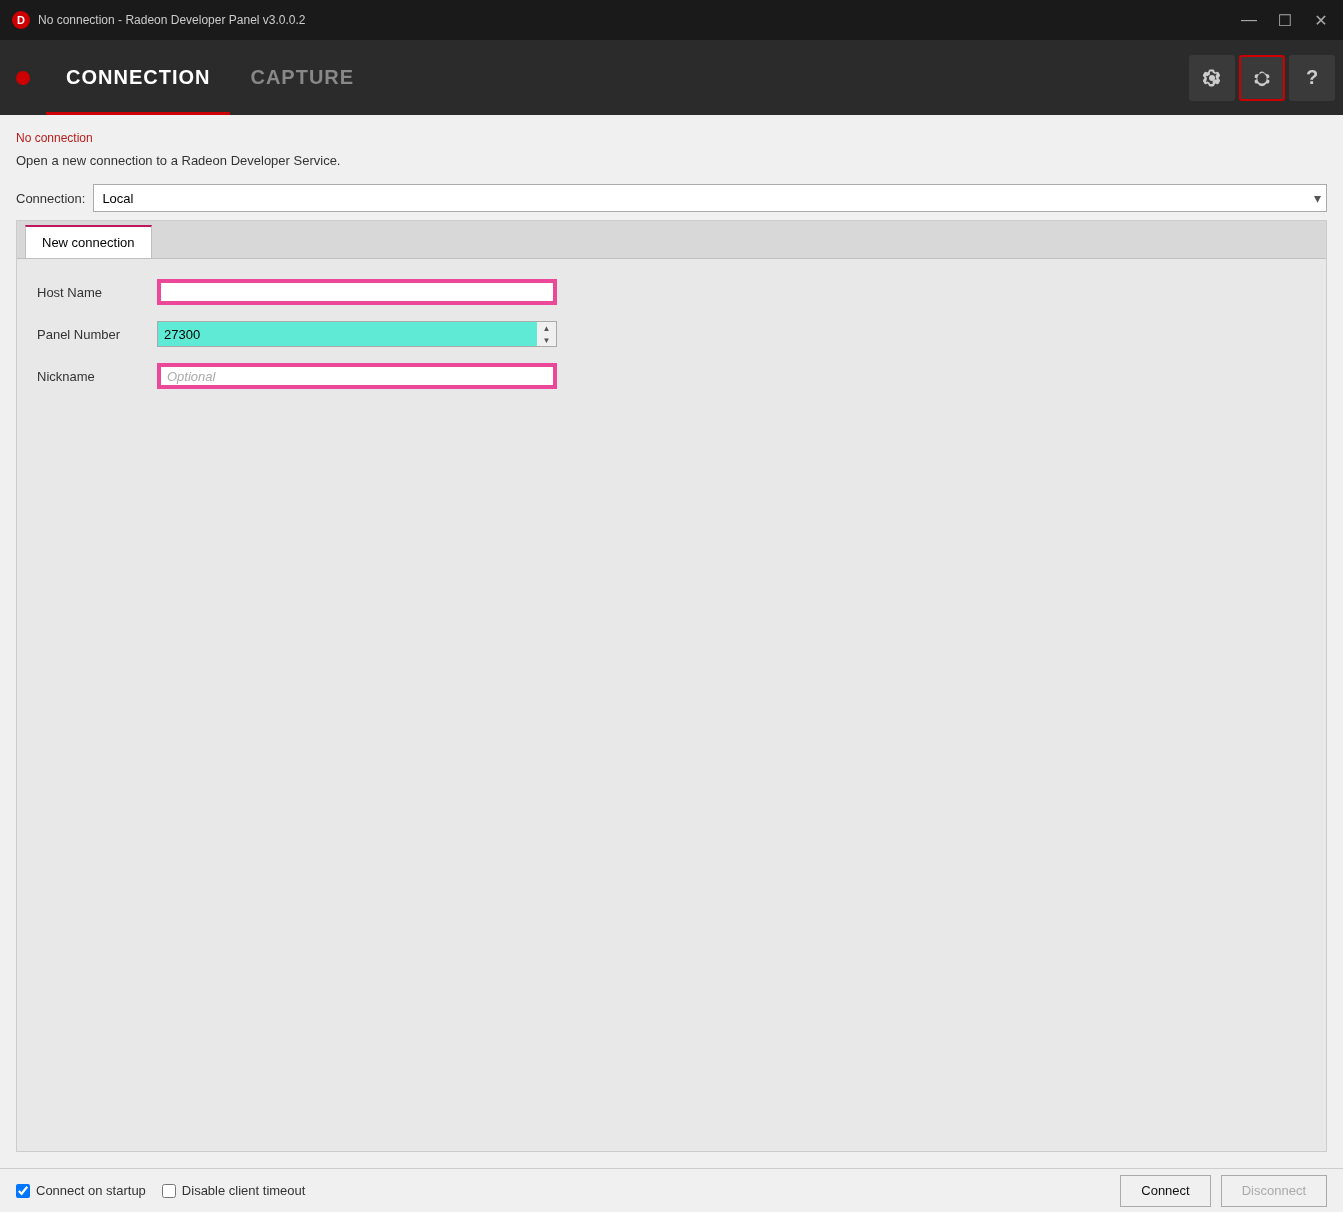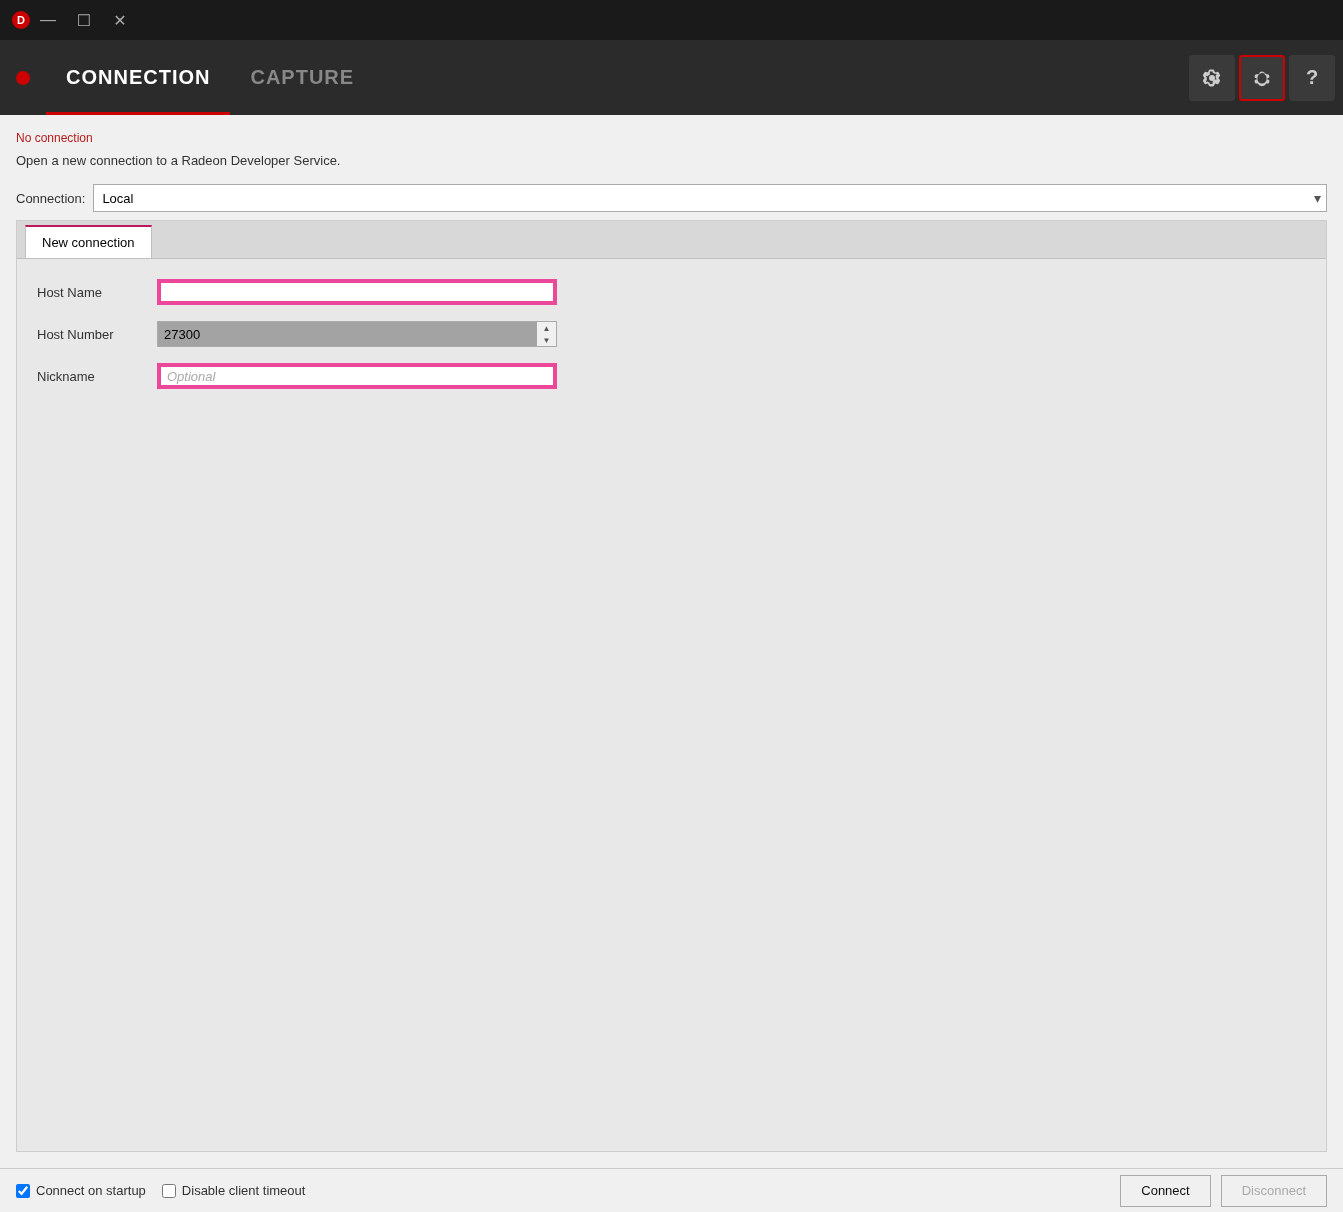--- a/index.html
+++ b/index.html
@@ -235,21 +235,21 @@
     }
     .port-input-wrapper {
       flex: 0 0 400px;
       display: flex;
       position: relative;
     }
     .port-input {
       flex: 1;
       height: 26px;
       border: 1px solid #aaaaaa;
-      background: #a3a3a3;
+      background: #5eead4;
       padding: 0 6px;
       font-size: 13px;
       border-right: none;
     }
     .port-spinners {
       display: flex;
       flex-direction: column;
       border: 1px solid #aaaaaa;
       border-left: none;
       width: 20px;
@@ -313,20 +313,21 @@
       cursor: default;
     }
   </style>
 </head>
 <body>
 
 <div class="title-bar">
   <div class="title-bar-icon">
     <span>D</span>
   </div>
+  <span class="title-bar-text">No connection - Radeon Developer Panel v3.0.0.2</span>
   <div class="title-bar-controls">
     <span class="title-bar-btn">—</span>
     <span class="title-bar-btn">☐</span>
     <span class="title-bar-btn">✕</span>
   </div>
 </div>
 
 <div class="tab-bar">
   <div class="tab-dot"></div>
   <div class="tab-item active">
@@ -377,21 +378,21 @@
       </div>
     </div>
     <div class="panel-body">
 
       <div class="form-row">
         <span class="form-label">Host Name</span>
         <input class="form-input" type="text" value="" placeholder="" style="">
       </div>
 
       <div class="form-row">
-        <span class="form-label">Host Number</span>
+        <span class="form-label">Panel Number</span>
         <div class="port-input-wrapper">
           <input class="port-input" type="text" value="27300" style="">
           <div class="port-spinners">
             <button class="port-spinner-btn">▲</button>
             <button class="port-spinner-btn">▼</button>
           </div>
         </div>
       </div>
 
       <div class="form-row">

